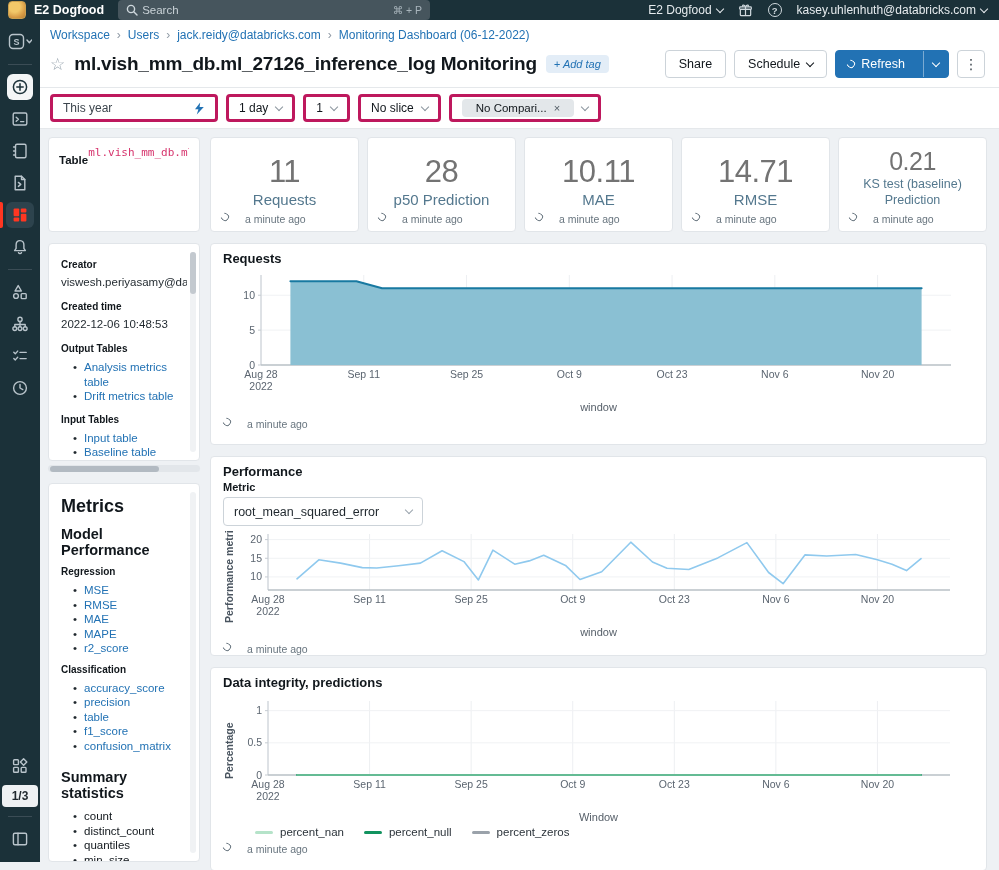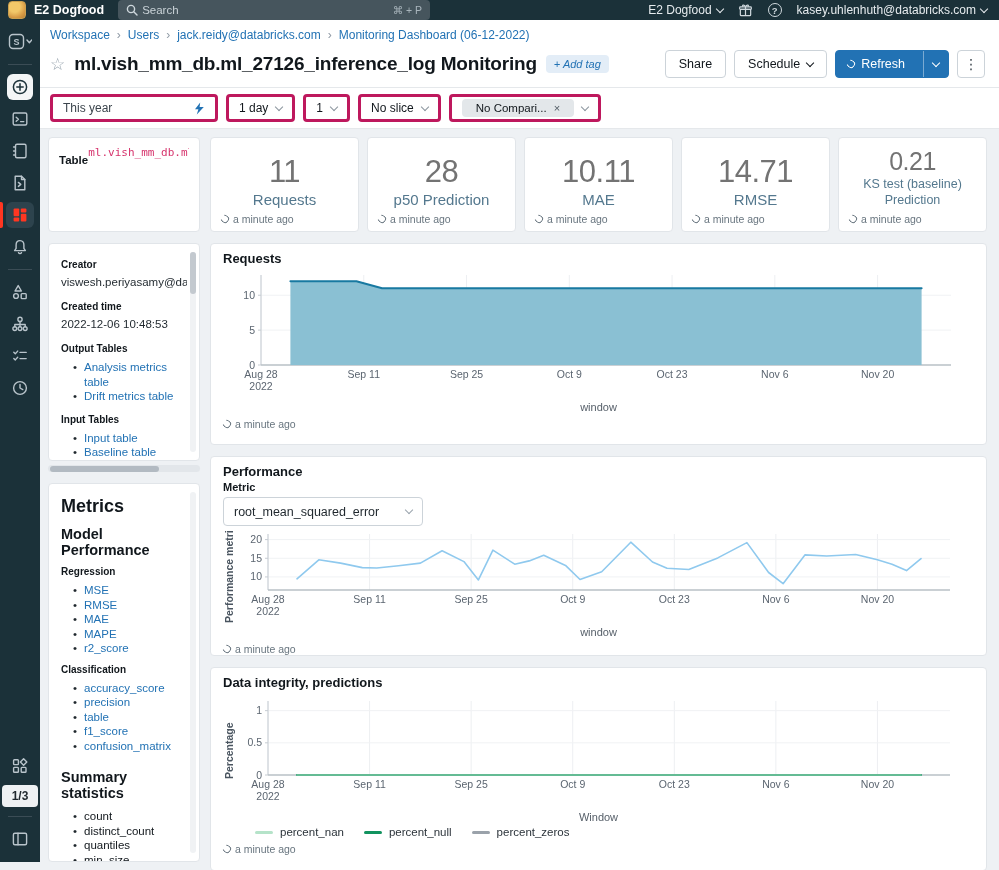--- a/index.html
+++ b/index.html
@@ -97,21 +97,21 @@
 .metrics-card ul.blist { margin-bottom:8px; }
 
 
 .counters { display:flex; gap:8px; height:95px; flex:none; }
 .counter-card { flex:1; padding:8px 10px; display:flex; flex-direction:column; align-items:center; justify-content:center;
   position:relative; min-width:0; }
 .counter-value { font-size:31px; color:#737373; letter-spacing:-0.5px; margin-top:-8px; }
 .counter-label { font-size:15px; color:#54788e; margin-top:1px; text-align:center; white-space:nowrap; }
 .counter-card.small .counter-value { font-size:25px; margin-top:-14px; }
 .counter-card.small .counter-label { font-size:12.5px; line-height:1.25; white-space:normal; }
-.updated { font-size:10.5px; color:#68757f; display:flex; align-items:center; gap:4px; }
+.updated { font-size:10.5px; color:#68757f; display:flex; gap:16px; }
 .counter-card .updated { position:absolute; left:10px; bottom:6px; }
 .rg { width:8px; height:8px; border:1.2px solid currentColor; border-radius:50%; border-left-color:transparent;
   display:inline-block; flex:none; transform:rotate(35deg); }
 
 
 .panel { padding:7px 12px 5px; position:relative; flex:none; }
 .panel-title { font-size:13px; font-weight:bold; margin-bottom:1px; }
 .requests-panel { height:202px; } .perf-panel { height:200px; } .integrity-panel { height:204px; }
 .xlabel { text-align:center; font-size:11px; color:#57606a; }
 .panel .updated { margin-top:5px; }

